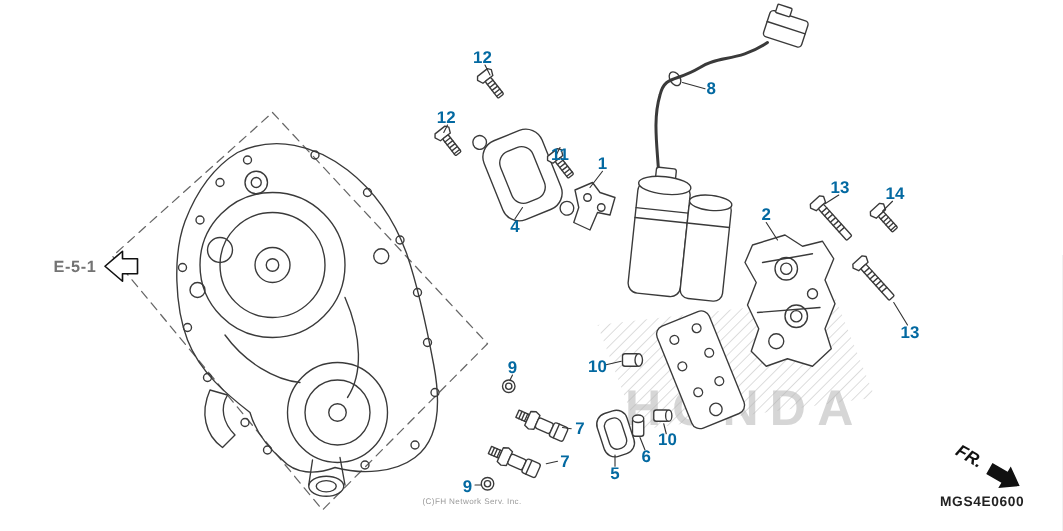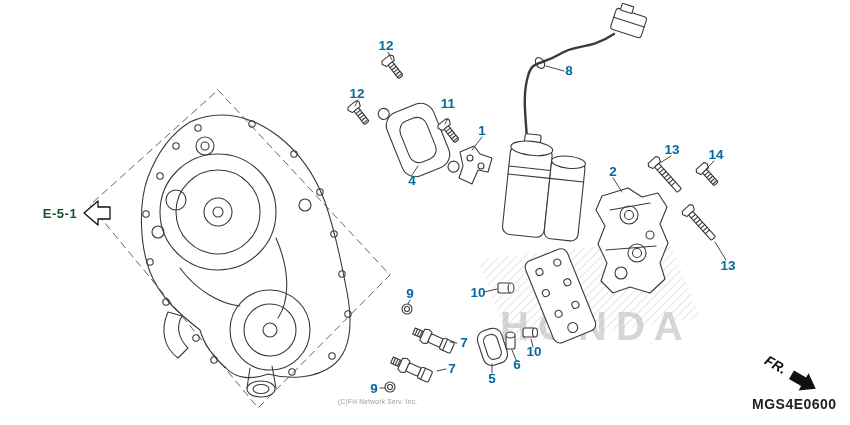--- a/index.html
+++ b/index.html
@@ -7,25 +7,25 @@
     position:relative;width:850px;height:425px;background:#ffffff;
     overflow:hidden;font-family:"Liberation Sans",sans-serif;
   }
   .stage svg{position:absolute;left:0;top:0;font-family:"Liberation Sans",sans-serif;}
   .callout{
     position:absolute;transform:translate(-50%,-50%);
     font-size:13.5px;font-weight:600;color:#0369a1;line-height:1;cursor:pointer;
   }
   .ref-label{
     position:absolute;transform:translate(-50%,-50%);
-    font-size:13px;font-weight:700;color:#14532d;letter-spacing:.5px;
+    font-size:13px;font-weight:700;color:#737373;letter-spacing:.5px;
   }
   .diagram-code{
     position:absolute;left:752px;top:396px;
-    font-size:14px;font-weight:700;color:#222;letter-spacing:.5px;
+    font-size:11px;font-weight:700;color:#222;letter-spacing:.5px;
   }
   .copyright{
     position:absolute;left:338px;top:398px;
     font-size:6.5px;color:#9a9a9a;letter-spacing:.3px;
   }
 </style>
 </head>
 <body>
 
 <div class="stage">
@@ -241,21 +241,21 @@
     <g transform="translate(770,352) rotate(30)">
       <text x="0" y="13" font-size="14" font-weight="bold" font-style="italic" fill="#111" stroke="none">FR.</text>
       <polygon points="30,4 44,4 44,-1 58,9 44,19 44,14 30,14" fill="#111" stroke="none"></polygon>
     </g>
   </svg>
 
   <div class="ref-label" style="left:60px;top:213px;">E-5-1</div>
 
   <div class="callout" style="left:386px;top:46px;">12</div>
   <div class="callout" style="left:357px;top:94px;">12</div>
-  <div class="callout" style="left:448px;top:104px;">11</div>
+  <div class="callout" style="left:448px;top:124px;">11</div>
   <div class="callout" style="left:412px;top:181px;">4</div>
   <div class="callout" style="left:482px;top:131px;">1</div>
   <div class="callout" style="left:569px;top:71px;">8</div>
   <div class="callout" style="left:613px;top:172px;">2</div>
   <div class="callout" style="left:672px;top:150px;">13</div>
   <div class="callout" style="left:716px;top:155px;text-align:right;">14</div>
   <div class="callout" style="left:728px;top:266px;">13</div>
   <div class="callout" style="left:410px;top:294px;">9</div>
   <div class="callout" style="left:464px;top:343px;">7</div>
   <div class="callout" style="left:478px;top:293px;">10</div>

